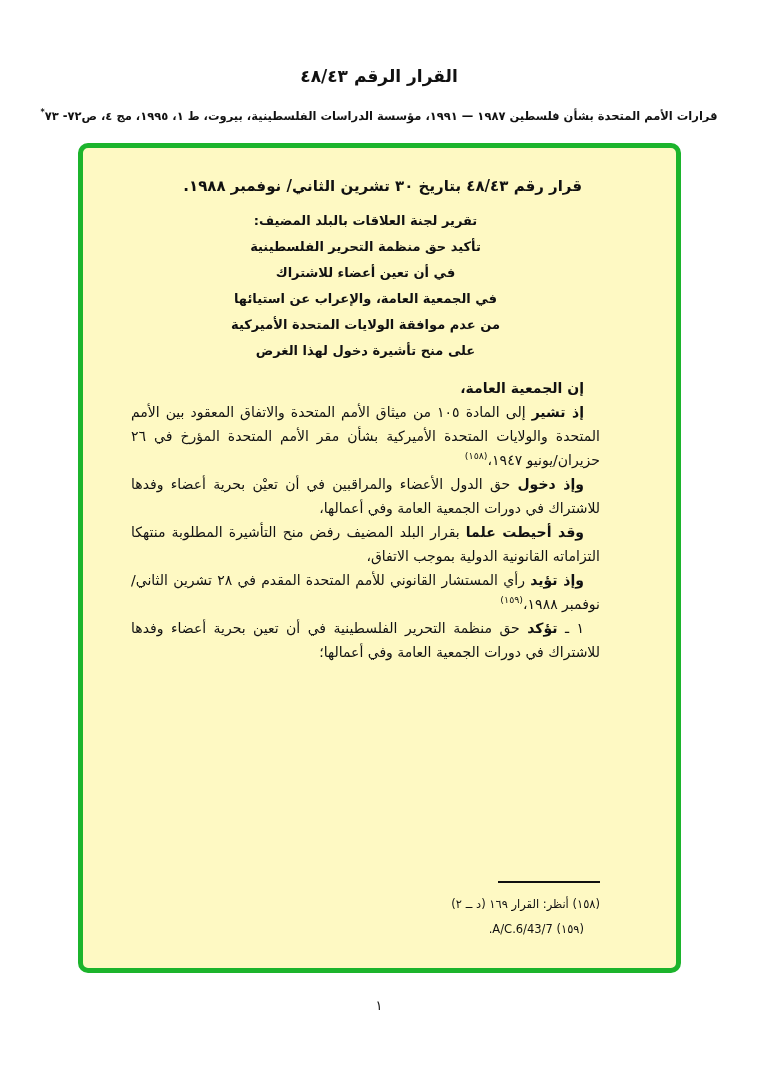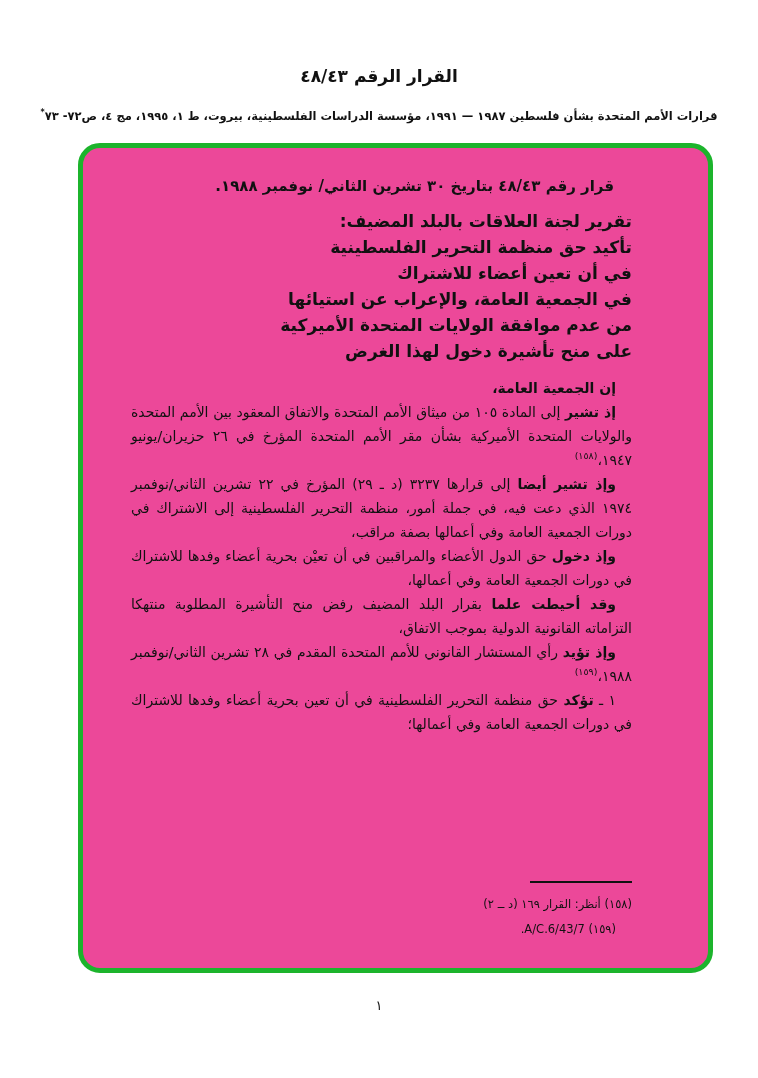--- a/index.html
+++ b/index.html
@@ -40,45 +40,44 @@
     font-size: 8px;
   }
   
   .frame {
     position: absolute;
     left: 78px;
     top: 143px;
     width: 593px;
     height: 820px;
     border: 5px solid #1cb42c;
-    border-radius: 22px;
-    background: #ec4899;
-    padding-left: 32px;
+    border-radius: 10px;
+    background: #fef9c3;
   }
   .content {
     position: absolute;
     top: 26px;
     right: 76px;
     left: 48px;
   }
   .res-heading {
     margin: 0 0 10px 0;
     font-size: 15px;
     font-weight: bold;
     line-height: 24px;
     text-align: right;
     text-indent: 18px;
   }
   .subject-block {
     margin: 0 0 12px 0;
   }
   .subject-line {
-    text-align: right;
+    text-align: center;
     font-weight: bold;
-    font-size: 17px;
+    font-size: 13px;
     line-height: 26px;
   }
   .par {
     margin: 0;
     font-size: 14px;
     line-height: 24px;
     text-align: justify;
     text-indent: 16px;
   }
   .lead { font-weight: bold; }
@@ -138,21 +137,20 @@
         <div class="subject-line">في أن تعين أعضاء للاشتراك</div>
         <div class="subject-line">في الجمعية العامة، والإعراب عن استيائها</div>
         <div class="subject-line">من عدم موافقة الولايات المتحدة الأميركية</div>
         <div class="subject-line">على منح تأشيرة دخول لهذا الغرض</div>
       </div>
 
       <p class="par"><span class="lead">إن الجمعية العامة،</span><span></span></p>
 
       <p class="par"><span class="lead">إذ تشير</span><span> إلى المادة ١٠٥ من ميثاق الأمم المتحدة والاتفاق المعقود بين الأمم المتحدة والولايات المتحدة الأميركية بشأن مقر الأمم المتحدة المؤرخ في ٢٦ حزيران/يونيو ١٩٤٧،</span><sup class="fnref">(١٥٨)</sup></p>
 
-      <p class="par"><span class="lead">وإذ تشير أيضا</span><span> إلى قرارها ٣٢٣٧ (د ـ ٢٩) المؤرخ في ٢٢ تشرين الثاني/نوفمبر ١٩٧٤ الذي دعت فيه، في جملة أمور، منظمة التحرير الفلسطينية إلى الاشتراك في دورات الجمعية العامة وفي أعمالها بصفة مراقب،</span></p>
 
       <p class="par"><span class="lead">وإذ دخول</span><span> حق الدول الأعضاء والمراقبين في أن تعيْن بحرية أعضاء وفدها للاشتراك في دورات الجمعية العامة وفي أعمالها،</span></p>
 
 
       <p class="par"><span class="lead">وقد أحيطت علما</span><span> بقرار البلد المضيف رفض منح التأشيرة المطلوبة منتهكا التزاماته القانونية الدولية بموجب الاتفاق،</span></p>
 
       <p class="par"><span class="lead">وإذ تؤيد</span><span> رأي المستشار القانوني للأمم المتحدة المقدم في ٢٨ تشرين الثاني/نوفمبر ١٩٨٨،</span><sup class="fnref">(١٥٩)</sup></p>
 
       <p class="par"><span>١ ـ </span><span class="lead">تؤكد</span><span> حق منظمة التحرير الفلسطينية في أن تعين بحرية أعضاء وفدها للاشتراك في دورات الجمعية العامة وفي أعمالها؛</span></p>
 

